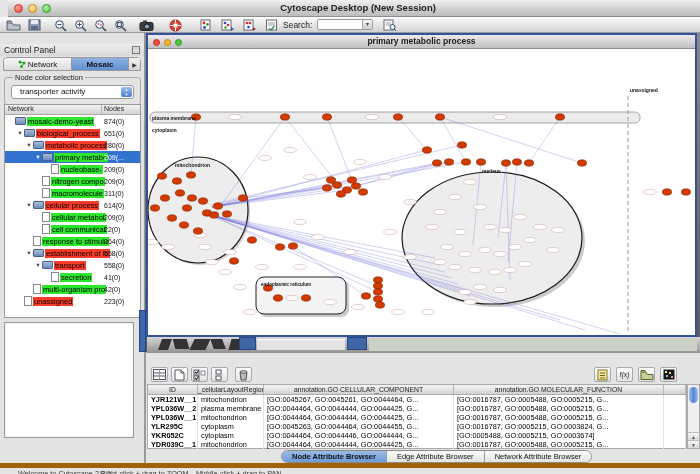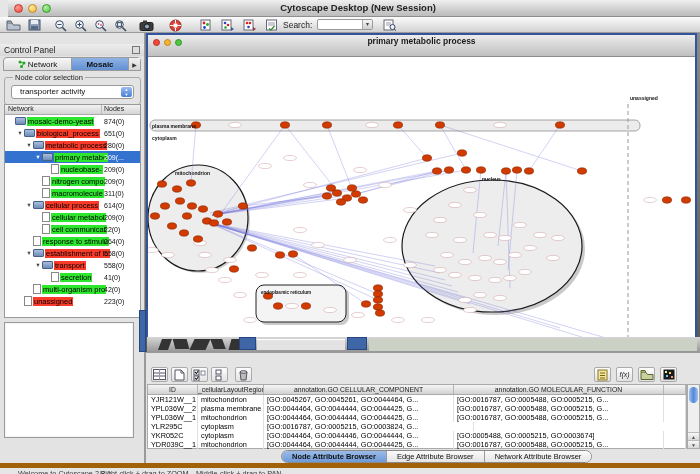--- a/index.html
+++ b/index.html
@@ -66,21 +66,21 @@
   .hl-g{background:#2ee62e;}
   .hl-r{background:#fb3b2a;}
   .tcount{position:absolute;left:99px;font-size:7px;color:#111;white-space:nowrap;}
   .trow.sel .tcount{color:#fff;}
   .birdseye{position:absolute;left:4px;top:289px;width:130px;height:116px;background:#fff;
     border:1px solid #9a9a9a;box-shadow:inset 0 0 0 1px #f5f5f5;}
 
   
   .desktop{left:145px;top:33px;width:555px;height:319px;background:linear-gradient(#8a8a8c,#58585a);overflow:hidden;}
   .netwin{position:absolute;left:1px;top:0;width:551px;height:304px;border:2px solid #33549c;background:#fff;}
-  .net-titlebar{height:22px;background:linear-gradient(#ececec,#bfbfbf);border-bottom:1px solid #8c8c8c;position:relative;}
+  .net-titlebar{height:14px;background:linear-gradient(#ececec,#bfbfbf);border-bottom:1px solid #8c8c8c;position:relative;}
   .ntl{position:absolute;top:3.5px;width:7px;height:7px;border-radius:50%;}
   .ntl.red{left:5px;background:#f2473b;border:1px solid #b93228;}
   .ntl.yel{left:16px;background:#f6b42e;border:1px solid #bb8a1c;}
   .ntl.grn{left:27px;background:#4cc93f;border:1px solid #36912b;}
   .ntitle{text-align:center;font-size:8.5px;font-weight:bold;color:#1a1a1a;line-height:13px;}
   .canvas{position:relative;width:547px;height:285px;background:#fff;overflow:hidden;}
   .canvas svg{position:absolute;left:0;top:0;}
 
   
   .fragstrip{position:absolute;left:2px;top:304px;width:553px;height:15px;
@@ -99,21 +99,21 @@
   .dp-toolbar{position:absolute;left:0;top:12px;width:555px;height:19px;}
   .dpi{position:absolute;top:2px;width:17px;height:15px;background:linear-gradient(#fdfdfd,#e2e2e2);
     border:1px solid #aaa;border-radius:2px;display:flex;align-items:center;justify-content:center;font-size:7px;}
   .dtable{position:absolute;left:1px;top:31px;width:540px;height:65px;background:#fff;border:1px solid #aaa;}
   .dt-head{display:flex;height:10px;background:linear-gradient(#f4f4f4,#d2d2d2);border-bottom:1px solid #aaa;
     font-size:6.8px;color:#222;}
   .dt-head>div{border-right:1px solid #b5b5b5;text-align:center;line-height:10px;white-space:nowrap;overflow:hidden;}
   .dt-row{display:flex;height:9.1px;font-size:7.3px;color:#000;}
   .dt-row>div{border-right:1px solid #e0e0e0;padding-left:3px;line-height:9px;white-space:nowrap;overflow:hidden;}
   .cw1{flex:0 0 50px;}.cw2{flex:0 0 66px;}.cw3{flex:0 0 190px;}.cw4{flex:0 0 210px;}.cw5{flex:1;}
-  .dt-row .cw1{font-weight:normal;}
+  .dt-row .cw1{font-weight:bold;}
   .vsb{position:absolute;left:541px;top:31px;width:13px;height:65px;background:#efefef;border:1px solid #aaa;}
   .vsb-thumb{position:absolute;left:1px;top:2px;width:9px;height:16px;border-radius:5px;
     background:linear-gradient(90deg,#9ec0f0,#5588d8,#9ec0f0);}
   .vsb-btn{position:absolute;left:0;width:11px;height:8px;background:linear-gradient(#f7f7f7,#d8d8d8);
     border-top:1px solid #bbb;font-size:5px;text-align:center;line-height:8px;color:#555;}
   .dp-tabs{position:absolute;left:135px;top:97px;height:13px;display:flex;border:1px solid #8a8a8a;border-radius:7px;overflow:hidden;background:#f2f2f2;}
   .dp-tab{font-size:7.5px;color:#111;padding:0 10px;line-height:12px;border-right:1px solid #9a9a9a;background:linear-gradient(#fafafa,#e4e4e4);}
   .dp-tab:last-child{border-right:none;}
   .dp-tab.sel{background:linear-gradient(#9bbbe8,#6e9ad8);font-weight:bold;}
 
@@ -670,20 +670,21 @@
     <div class="dt-row">
         <div class="cw1">YPL036W__1</div>
         <div class="cw2">mitochondrion</div>
         <div class="cw3">[GO:0044464, GO:0044444, GO:0044425, G...</div>
         <div class="cw4">[GO:0016787, GO:0005488, GO:0005215, G...</div>
         <div class="cw5"></div>
       </div>
     <div class="dt-row">
         <div class="cw1">YLR295C</div>
         <div class="cw2">cytoplasm</div>
+        <div class="cw3">[GO:0045263, GO:0044464, GO:0044455, G...</div>
         <div class="cw4">[GO:0016787, GO:0005215, GO:0003824, G...</div>
         <div class="cw5"></div>
       </div>
     <div class="dt-row">
         <div class="cw1">YKR052C</div>
         <div class="cw2">cytoplasm</div>
         <div class="cw3">[GO:0044464, GO:0044446, GO:0044444, G...</div>
         <div class="cw4">[GO:0005488, GO:0005215, GO:0003674]</div>
         <div class="cw5"></div>
       </div>

